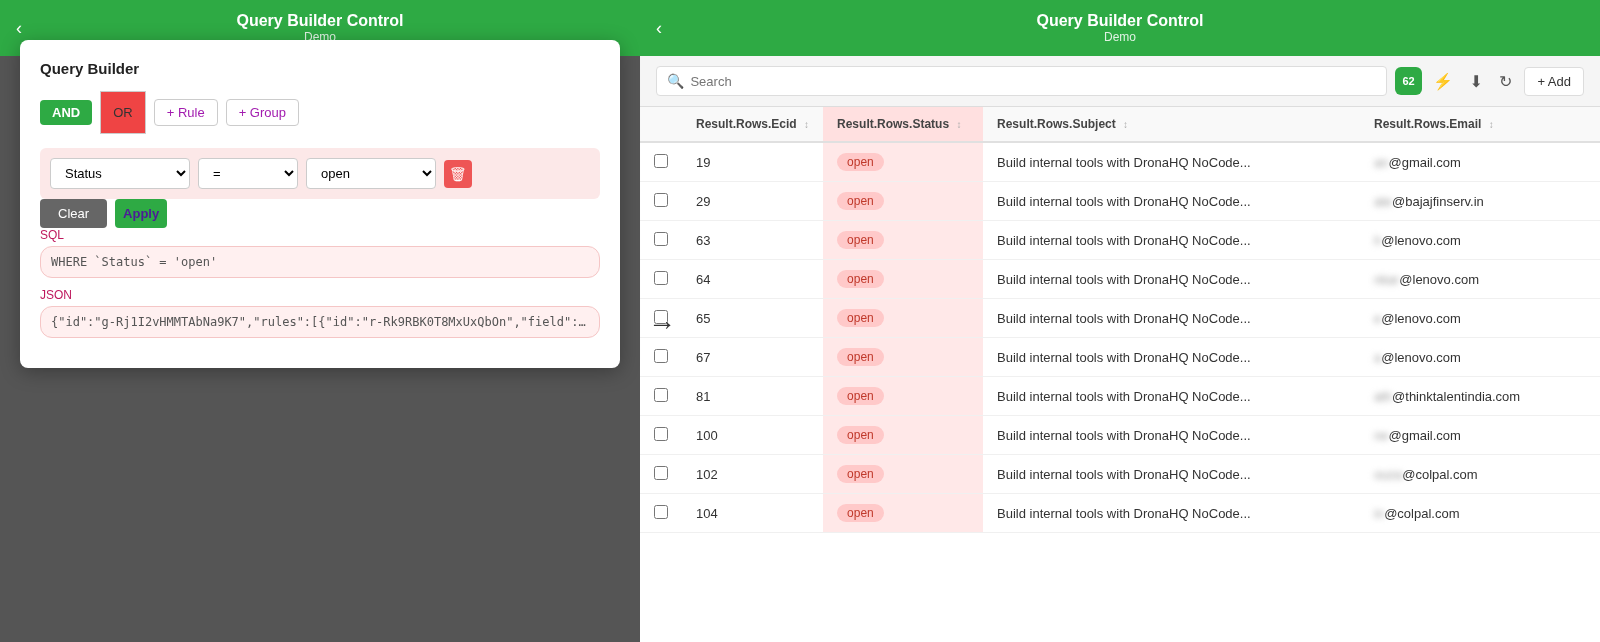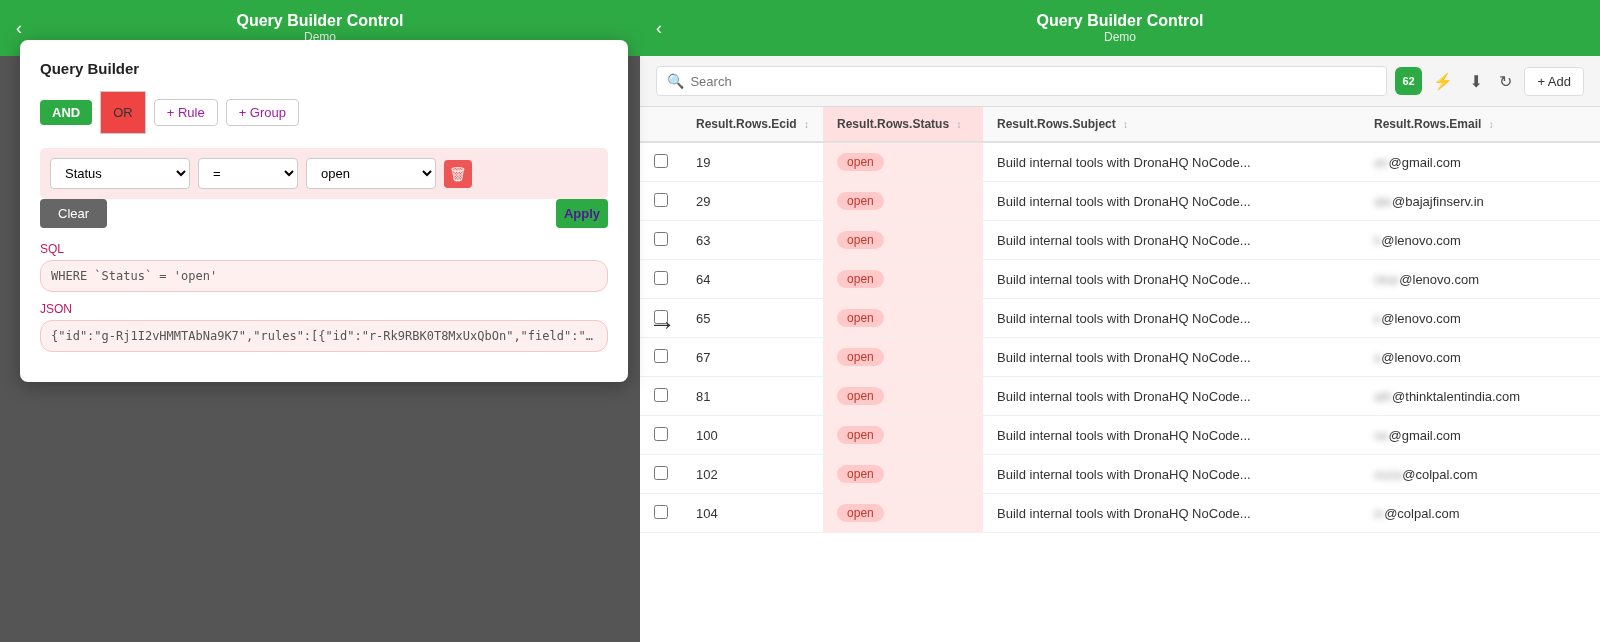--- a/index.html
+++ b/index.html
@@ -45,21 +45,21 @@
     .left-header .subtitle {
       color: rgba(255,255,255,0.85);
       font-size: 12px;
     }
 
     
     .qb-modal {
       position: absolute;
       top: 40px;
       left: 20px;
-      right: 12px;
+      right: 20px;
       background: white;
       border-radius: 8px;
       box-shadow: 0 4px 20px rgba(0,0,0,0.3);
       padding: 20px;
       z-index: 10;
     }
 
     .qb-title {
       font-size: 15px;
       font-weight: 600;
@@ -134,23 +134,22 @@
       border-radius: 4px;
       cursor: pointer;
       font-size: 14px;
       display: flex;
       align-items: center;
       justify-content: center;
     }
 
     .qb-actions {
       display: flex;
-      justify-content: space-between;
+      justify-content: flex-start;
       gap: 8px;
-      margin-bottom: 14px;
     }
     .btn-clear {
       background: #666;
       color: white;
       border: none;
       padding: 7px 18px;
       border-radius: 4px;
       font-size: 13px;
       cursor: pointer;
     }

